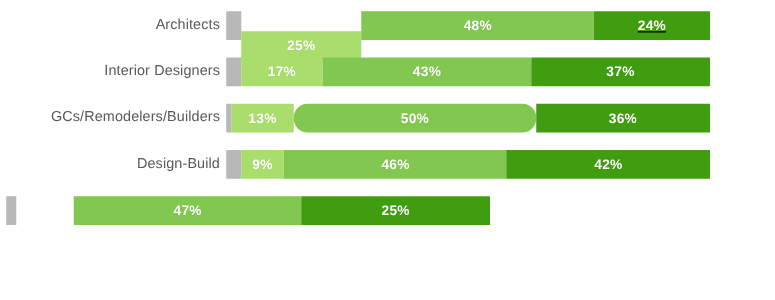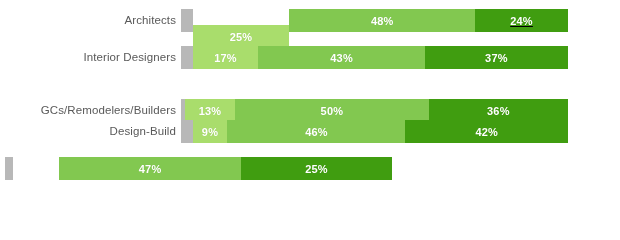--- a/index.html
+++ b/index.html
@@ -91,28 +91,28 @@
           <span class="seg-label">17%</span>
         </div>
         <div class="seg" style="background: rgb(130, 200, 80); width: 43%;">
           <span class="seg-label">43%</span>
         </div>
         <div class="seg" style="background: rgb(64, 157, 16); width: 37%;">
           <span class="seg-label">37%</span>
         </div>
       </div>
     </div>
-    <div class="row" style="top: 92px;">
+    <div class="row" style="top: 76px;">
       <div class="row-label">GCs/Remodelers/Builders</div>
       <div class="bar-track">
         <div class="seg seg-na" style="background: rgb(184, 184, 184); width: 1%;"></div>
         <div class="seg" style="background: rgb(169, 221, 108); width: 13%;">
           <span class="seg-label">13%</span>
         </div>
-        <div class="seg" style="background: rgb(130, 200, 80); width: 50%;">
+        <div class="seg" style="background: rgb(130, 200, 80); width: 50%; border-radius: 11px;">
           <span class="seg-label">50%</span>
         </div>
         <div class="seg" style="background: rgb(64, 157, 16); width: 36%;">
           <span class="seg-label">36%</span>
         </div>
       </div>
     </div>
     <div class="row" style="top: 113px;">
       <div class="row-label">Design-Build</div>
       <div class="bar-track">

